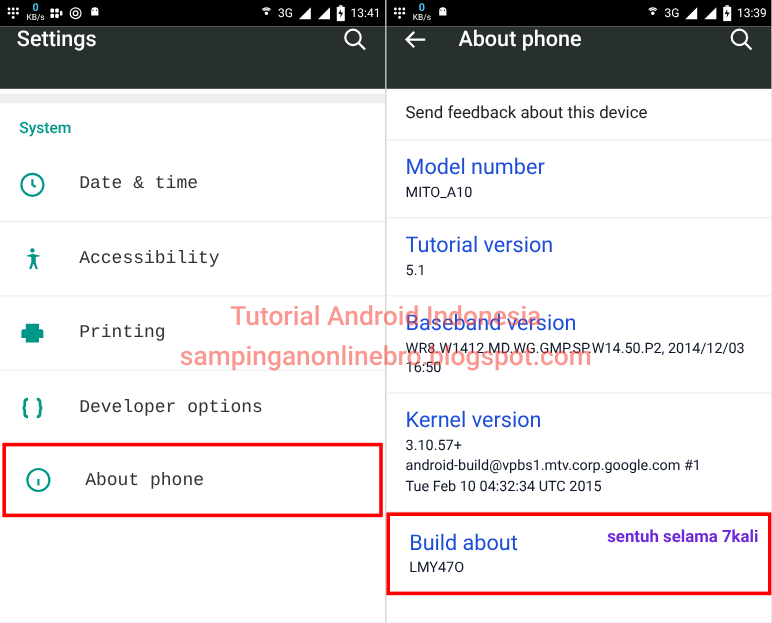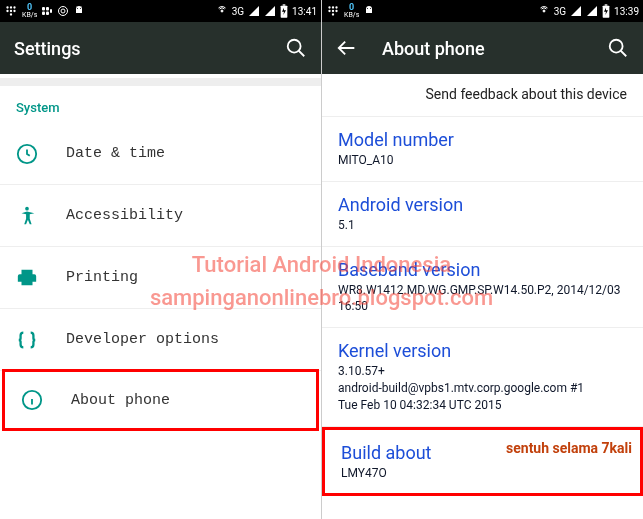--- a/index.html
+++ b/index.html
@@ -37,21 +37,21 @@
       gap: 4px;
     }
     .data-stat { display: flex; flex-direction: column; align-items: center; line-height: 1; }
     .data-stat .num { color: #4fc3f7; font-size: 9px; font-weight: bold; }
     .data-stat .unit { font-size: 7px; }
     .app-bar {
       background: #27302c;
       color: #fff;
       height: 52px;
       display: flex;
-      align-items: center;
+      align-items: flex-start;
       padding: 0 14px;
       gap: 24px;
     }
     .app-bar .title {
       font-size: 18px;
       font-weight: 500;
       flex: 1;
     }
     .section-header {
       color: #009688;
@@ -96,31 +96,30 @@
     }
     .about-row .value {
       font-size: 12px;
       color: #0f172a;
       line-height: 1.4;
       word-break: break-word;
     }
     .about-row.single .label {
       font-size: 14px;
       color: #222;
-      text-align: right;
     }
     .highlight-build {
       border: 3px solid #f00;
       position: relative;
     }
     .build-annotation {
       position: absolute;
       right: 8px;
       top: 10px;
-      color: #c2410c;
+      color: #6d28d9;
       font-weight: bold;
       font-size: 14px;
     }
     .watermark {
       position: absolute;
       left: 50%;
       top: 248px;
       transform: translateX(-50%);
       text-align: center;
       color: rgba(244, 67, 54, 0.55);
@@ -335,21 +334,21 @@
     </div>
 
     <div class="about-row single">
       <div class="label">Send feedback about this device</div>
     </div>
     <div class="about-row">
       <div class="label">Model number</div>
       <div class="value">MITO_A10</div>
     </div>
     <div class="about-row">
-      <div class="label">Android version</div>
+      <div class="label">Tutorial version</div>
       <div class="value">5.1</div>
     </div>
     <div class="about-row">
       <div class="label">Baseband version</div>
       <div class="value">WR8.W1412.MD.WG.GMP.SP.W14.50.P2, 2014/12/03 16:50</div>
     </div>
     <div class="about-row">
       <div class="label">Kernel version</div>
       <div class="value" style="white-space:pre-line">3.10.57+
 android-build@vpbs1.mtv.corp.google.com #1

